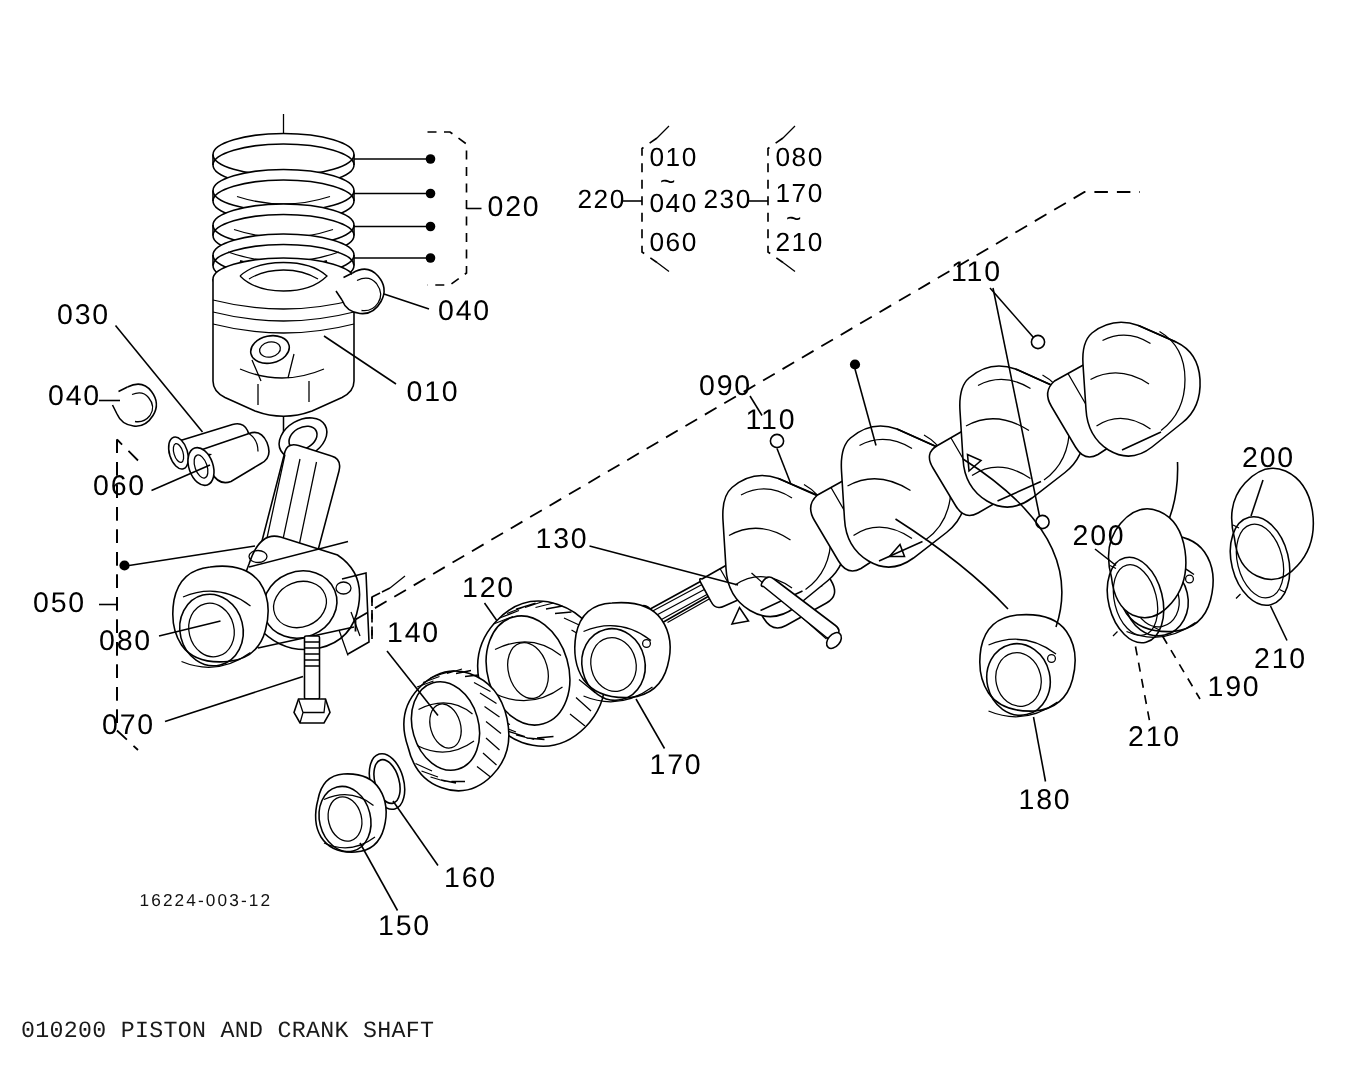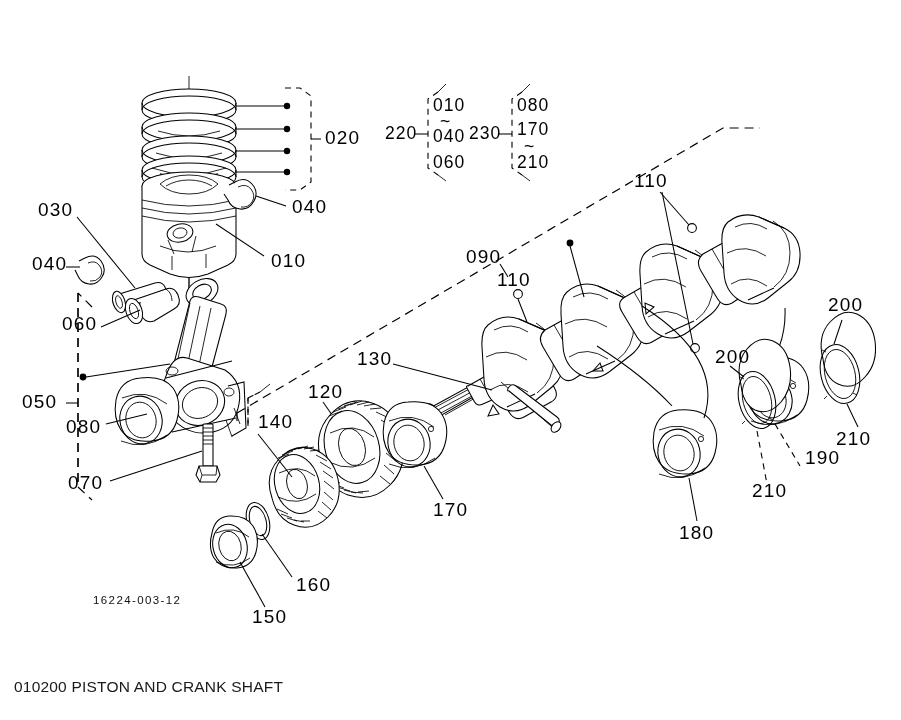--- a/index.html
+++ b/index.html
@@ -21,21 +21,21 @@
     width:901px;height:720px;
     display:block;
   }
   .cap{
     position:absolute;
     left:14px;top:678px;
     font-size:15.5px;
     letter-spacing:.2px;
     color:#1a1a1a;
     white-space:nowrap;
-    font-family:Liberation Sans, sans-serif;
+    font-family:Liberation Mono, monospace;
   }
   
   text{
     font-family:"Liberation Sans", sans-serif;
     fill:#000;
     dominant-baseline:middle;
   }
   .ref{font-size:19px;letter-spacing:1.2px;}
   .ref-sm{font-size:17.5px;letter-spacing:1px;}
   .dwg{font-size:11.5px;letter-spacing:1.4px;fill:#111;}

